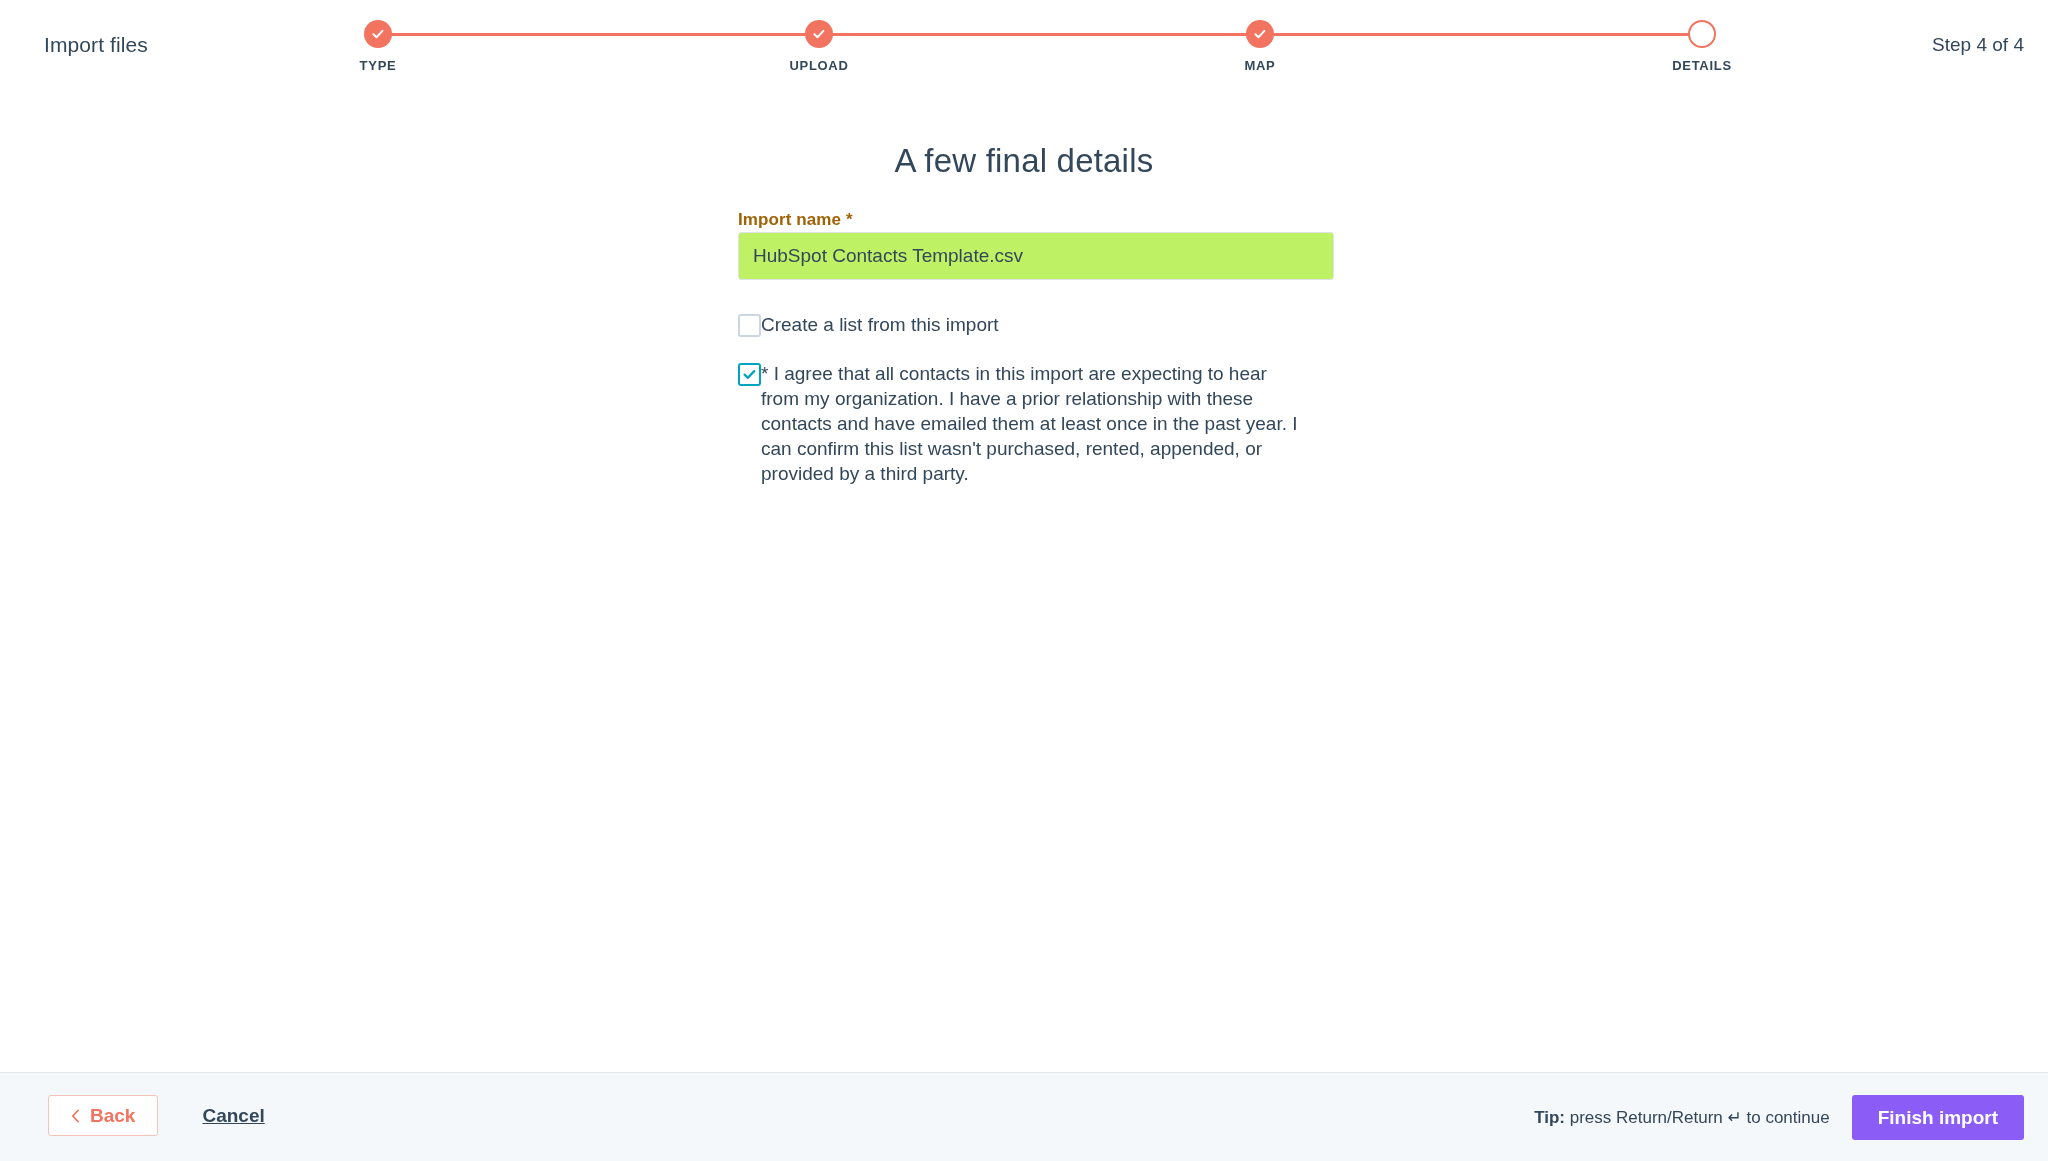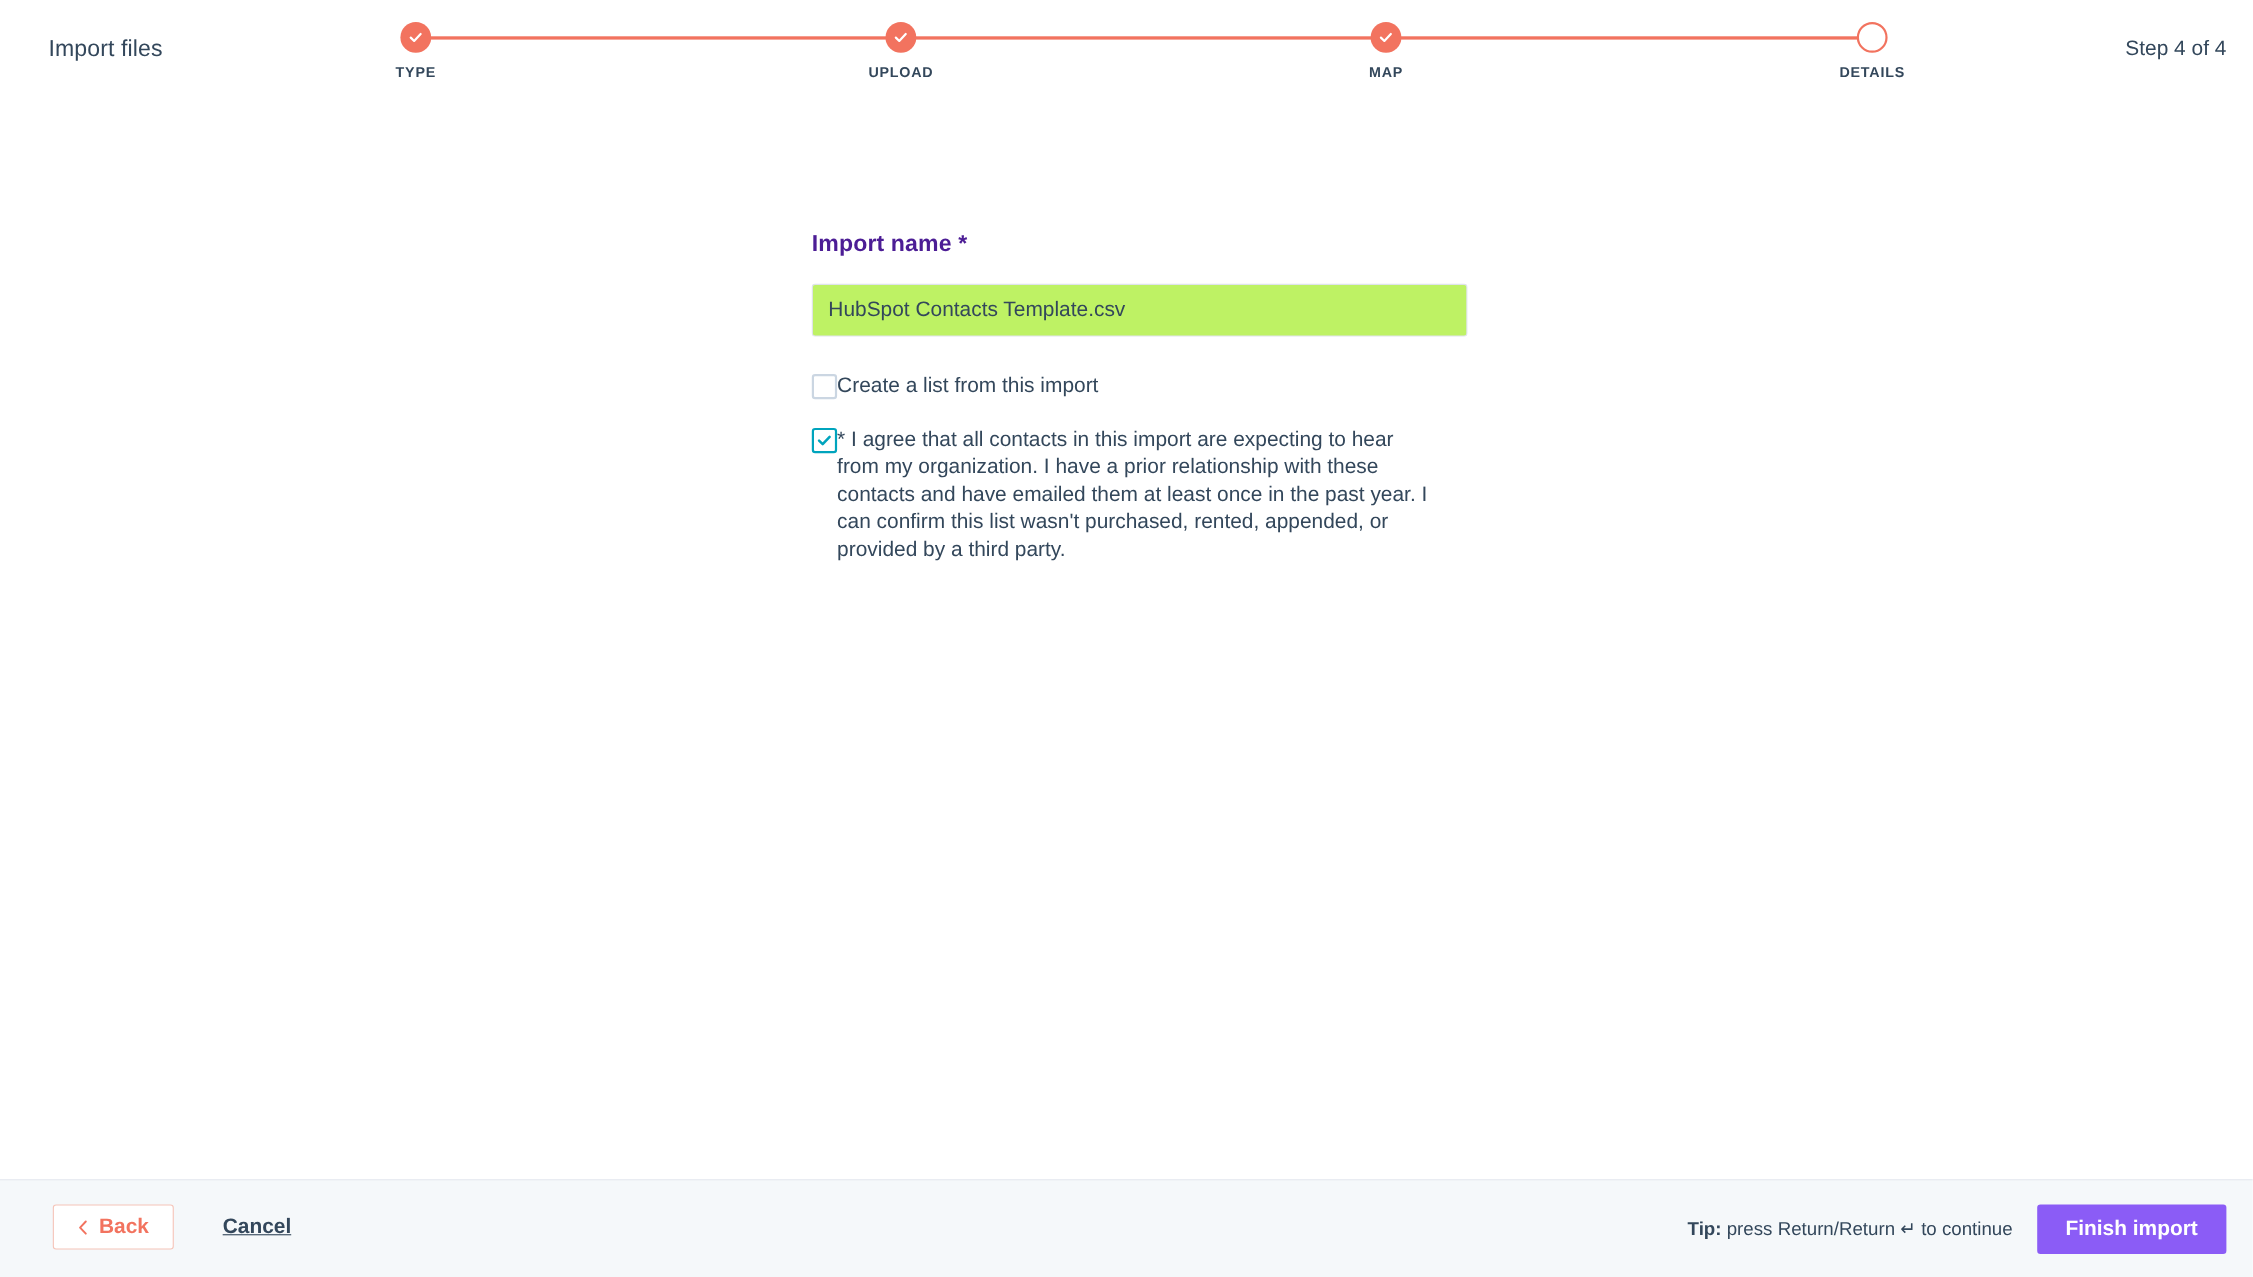--- a/index.html
+++ b/index.html
@@ -126,24 +126,24 @@
   }
 
   .form {
     position: absolute;
     top: 110px;
     left: 738px;
     width: 596px;
   }
 
   .field-label {
-    font-size: 21px;
-    font-weight: bold;
-    color: #4c1d95;
-    margin-bottom: 24px;
+    font-size: 17px;
+    font-weight: bold;
+    color: #a16207;
+    margin-bottom: 2px;
     letter-spacing: .1px;
   }
 
   .text-input {
     display: block;
     width: 596px;
     height: 48px;
     padding: 0 14px;
     font-family: "Liberation Sans", sans-serif;
     font-size: 19px;
@@ -309,20 +309,21 @@
         <div class="step-dot pending"></div>
         <div class="step-label">DETAILS</div>
       </div>
     </div>
 
     <div class="header-step-count">Step 4 of 4</div>
   </div>
 
   <div class="content">
 
+    <div class="page-title">A few final details</div>
 
     <div class="form">
 
       <div class="field-label">Import name *</div>
 
       <input class="text-input" type="text" value="HubSpot Contacts Template.csv" style="">
 
       <div class="checkbox-row">
         <div class="checkbox"></div>
         <div class="checkbox-label">Create a list from this import</div>

